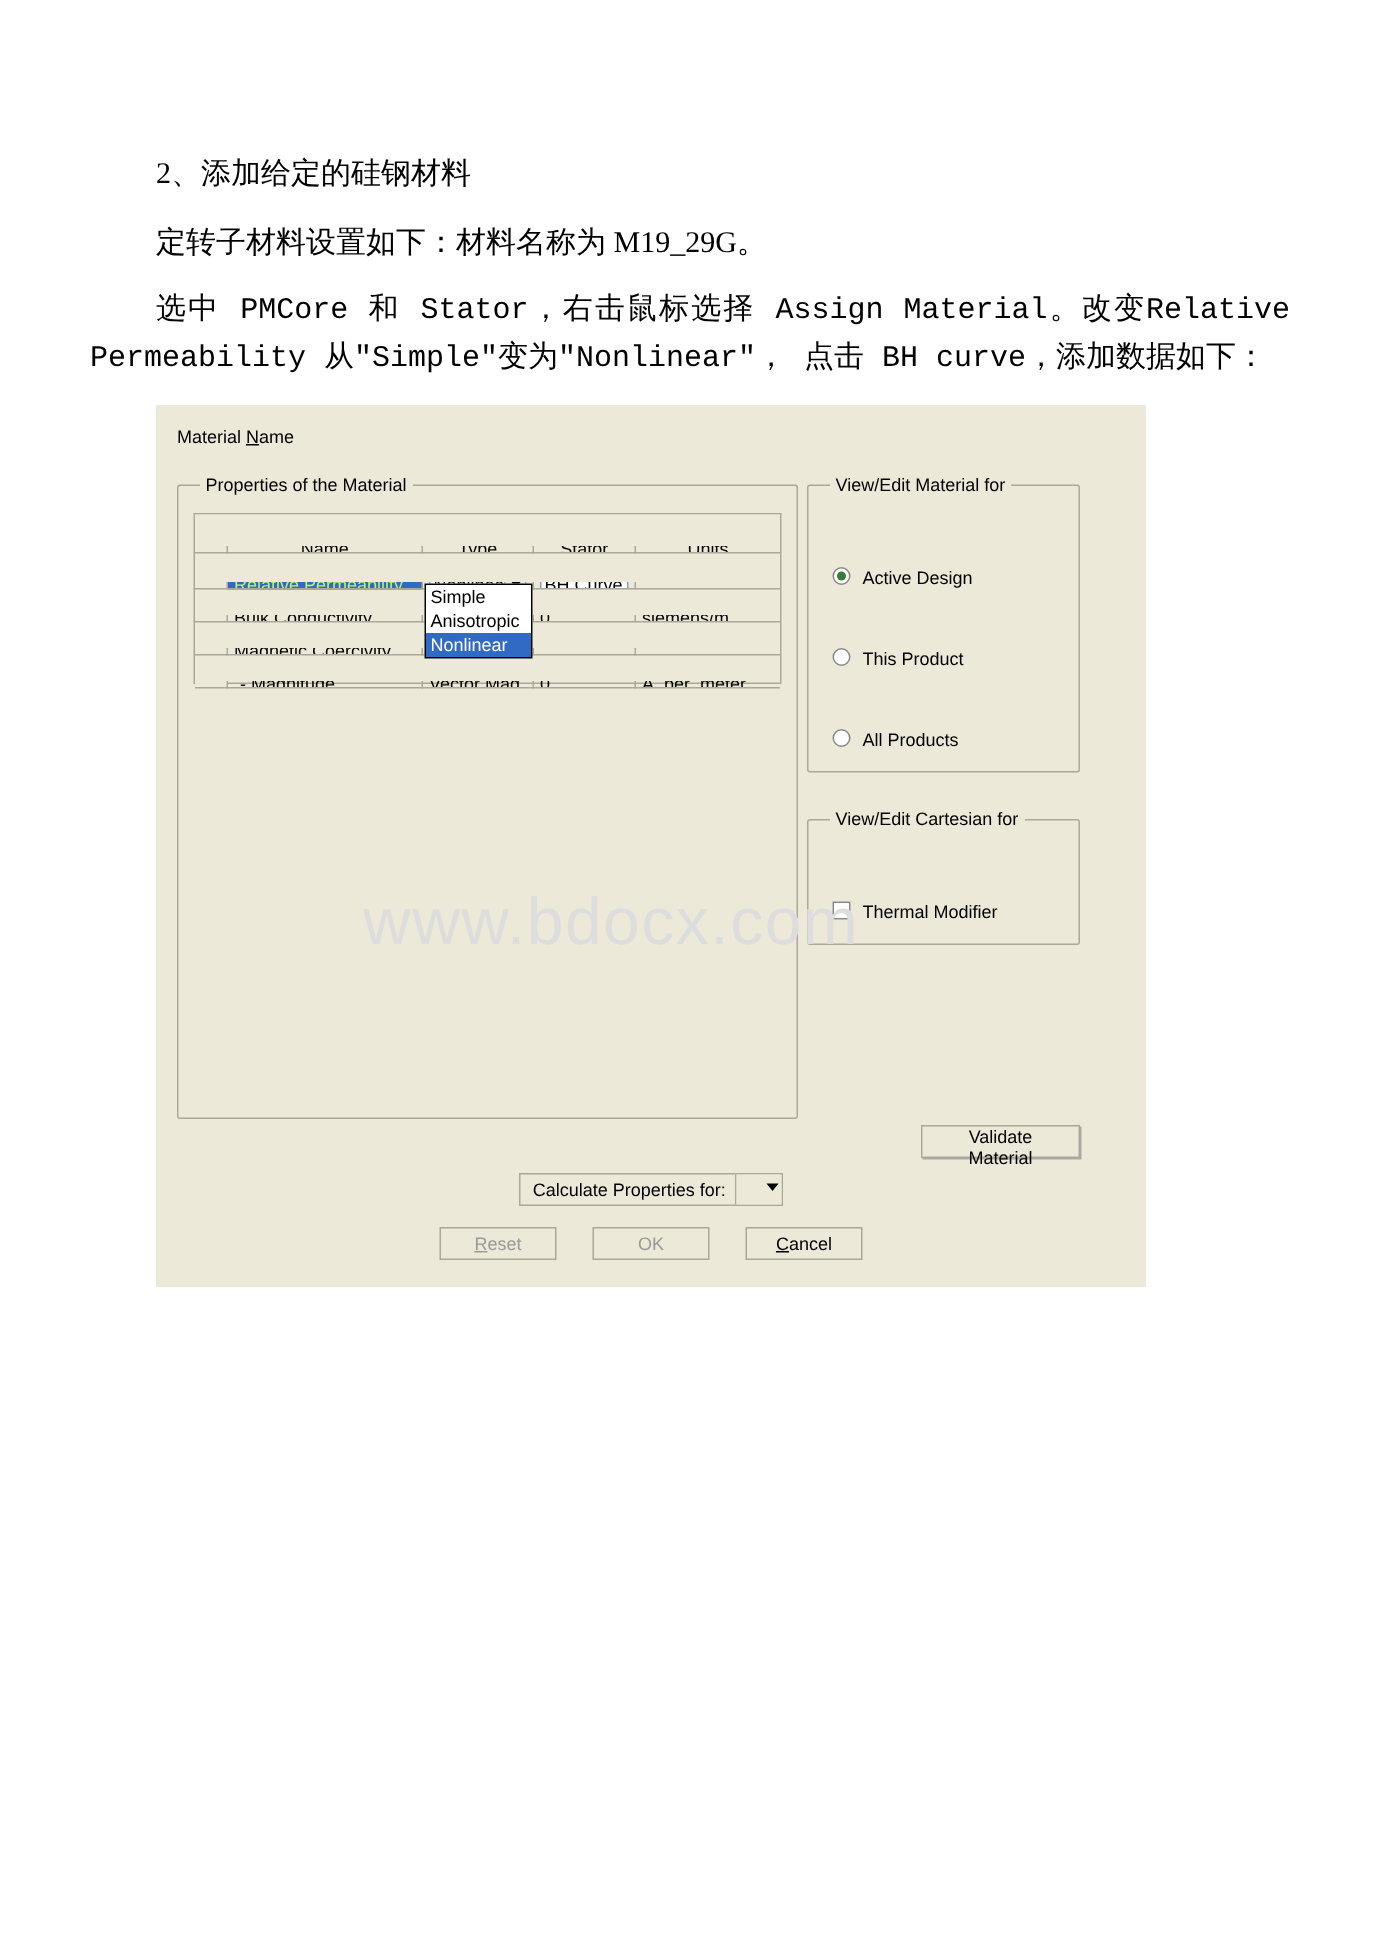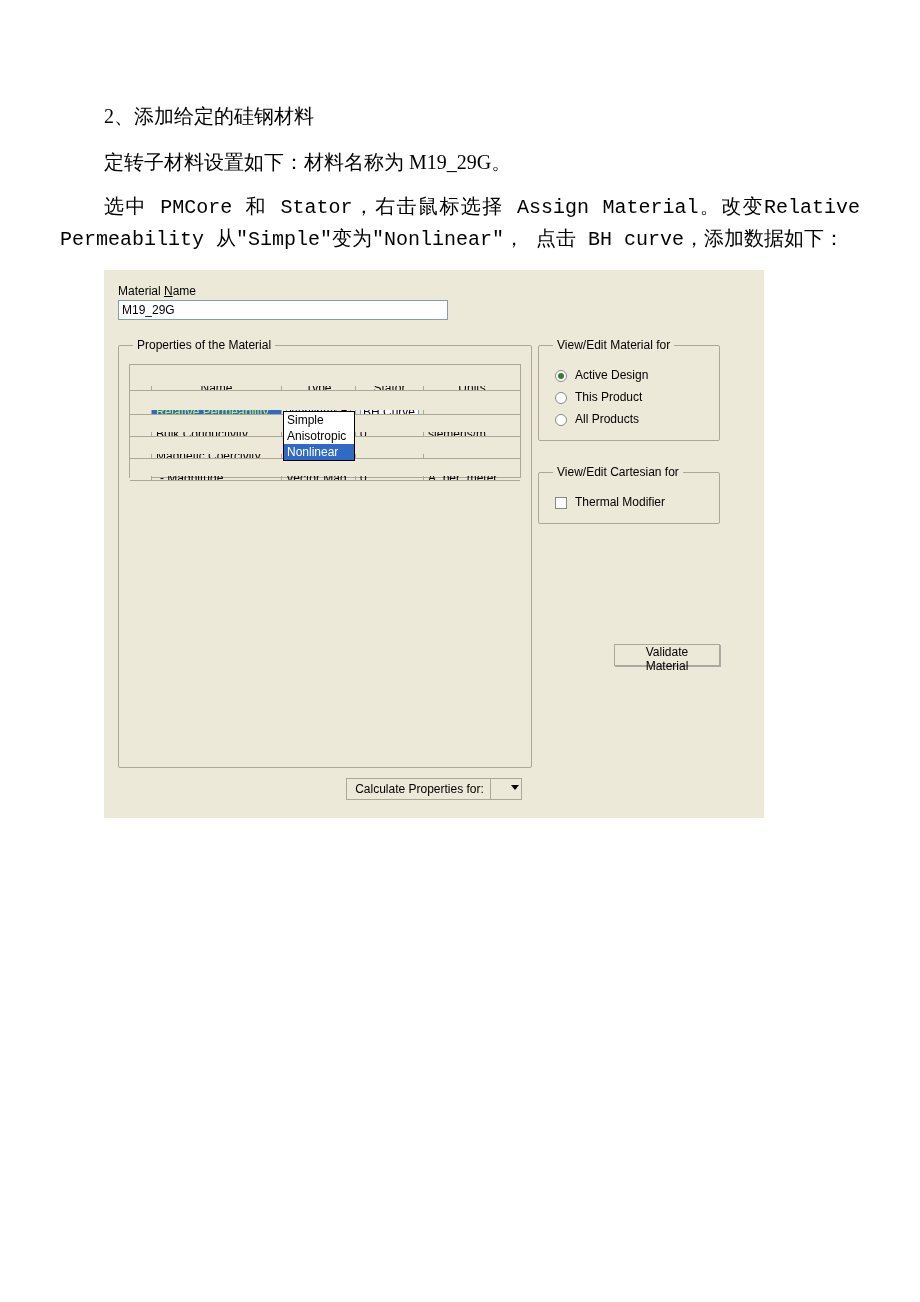--- a/index.html
+++ b/index.html
@@ -71,21 +71,21 @@
       position: relative;
     }
     fieldset > legend {
       font-size: 12px;
       padding: 0 4px;
       margin-left: 4px;
     }
     .props-fs { width: 414px; height: 430px; }
     .side-col { width: 182px; display: flex; flex-direction: column; gap: 24px; }
     .radio-row, .check-row {
-      display: flex; align-items: flex-end; gap: 8px; padding: 4px 6px;
+      display: flex; align-items: flex-start; gap: 8px; padding: 4px 6px; margin-top: 32px;
     }
     .radio {
       width: 12px; height: 12px; border-radius: 50%;
       border: 1px solid #888; background: #fff;
       display: inline-flex; align-items: center; justify-content: center;
     }
     .radio.selected::after {
       content: ""; width: 6px; height: 6px; border-radius: 50%; background: #3a7a3a;
     }
     .checkbox {
@@ -195,27 +195,27 @@
     .u { text-decoration: underline; }
   </style>
 </head>
 <body>
 
 <p class="doc-text indent">2、添加给定的硅钢材料</p>
 <p class="doc-text indent">定转子材料设置如下：材料名称为 M19_29G。</p>
 <p class="doc-text indent justify">选中 PMCore 和 Stator，右击鼠标选择 Assign Material。改变Relative Permeability 从"Simple"变为"Nonlinear"， 点击 BH curve，添加数据如下：</p>
 
 <div class="dialog">
+  <div class="watermark">www.bdocx.com</div>
 
   <div class="top-row">
     <div class="field left">
       <label>
         <span>Material </span><span class="u">N</span><span>ame</span>
       </label>
-      <input class="text-input" value="M19_29G" style="">
     </div>
   </div>
 
   <div class="main-row">
     <fieldset class="props-fs">
       <legend>Properties of the Material</legend>
 
       <div class="ptable">
         <div class="prow header">
           <div class="pcell col-gutter"></div>
@@ -303,14 +303,19 @@
     </div>
   </div>
 
   <div class="bottom-area">
     <div class="calc-combo">
       <span class="lbl">Calculate Properties for:</span>
       <span class="sep"></span>
       <span class="cbox"></span>
     </div>
 
+    <div class="btn-row">
+      <button class="btn disabled"><span class="u">R</span><span>eset</span></button>
+      <button class="btn disabled">OK</button>
+      <button class="btn"><span class="u">C</span><span>ancel</span></button>
+    </div>
   </div>
 </div>
 
 </body></html>

